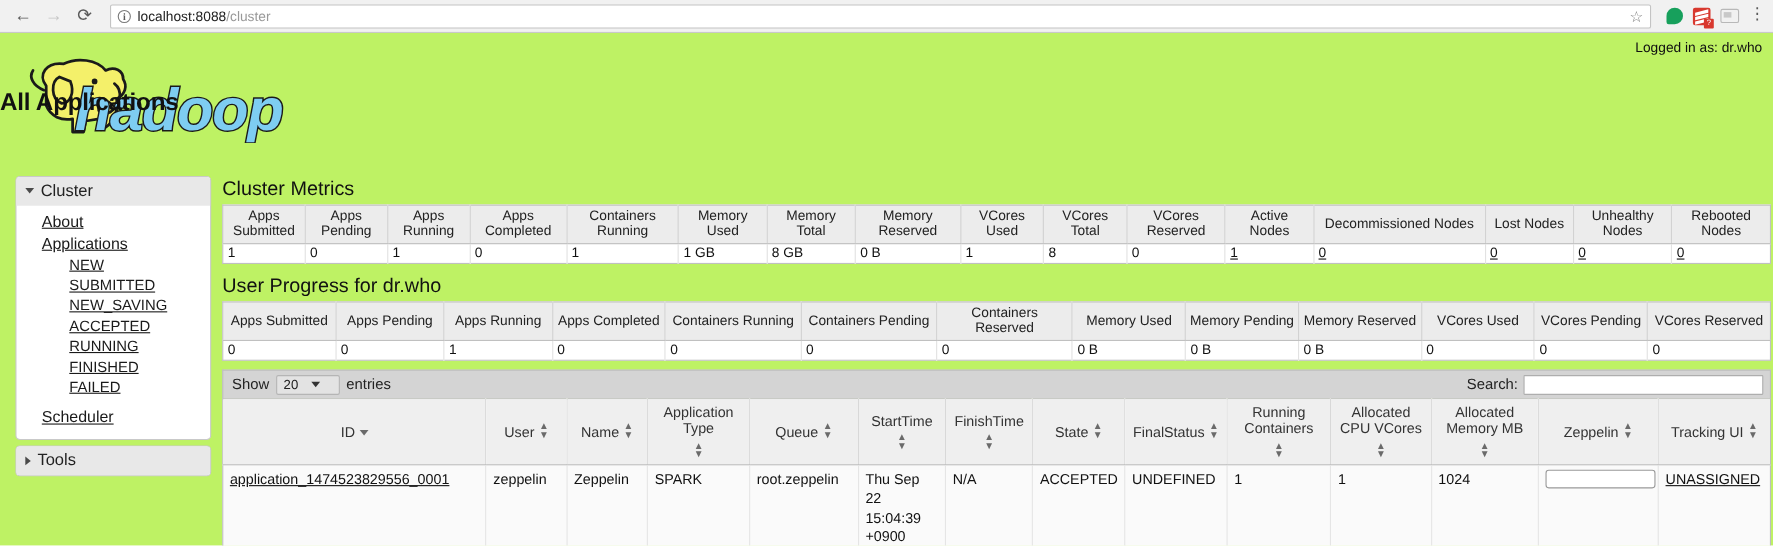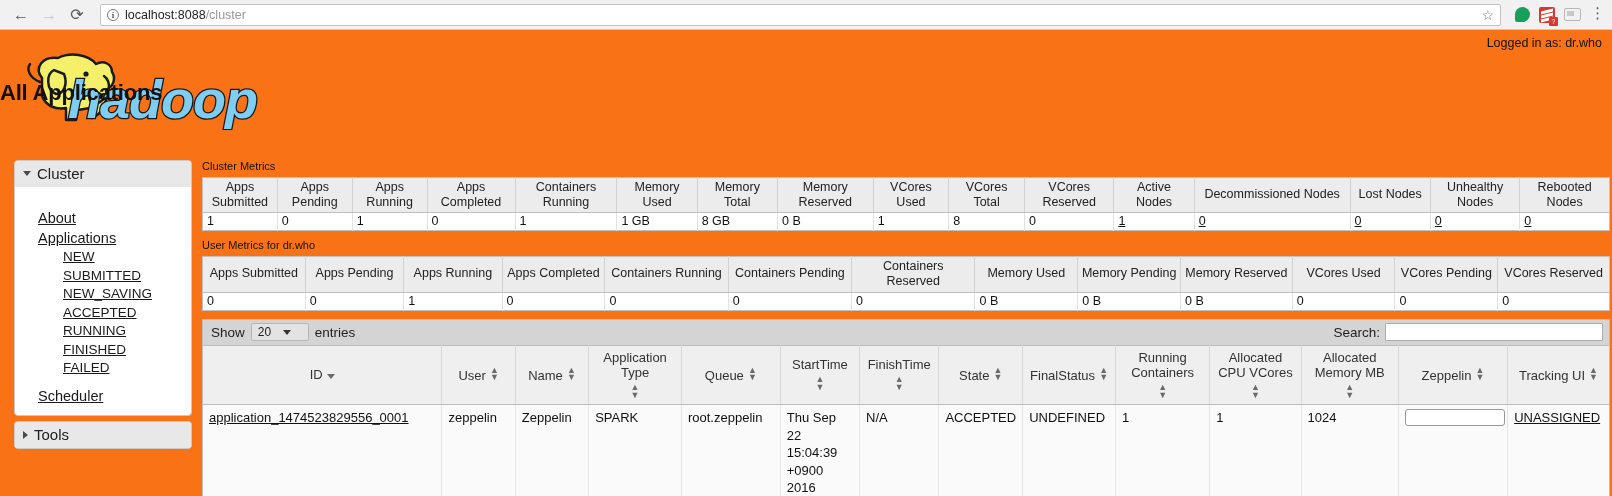--- a/index.html
+++ b/index.html
@@ -88,21 +88,21 @@
   .ext-screen:before {
     content:""; position:absolute; left:2px; top:2px; width:7px; height:5px;
     background:#c8c8c8;
   }
   .ext-menu {
     width: 14px; color: #5a5a5a; font-size: 15px; line-height: 0.55;
     text-align: center; letter-spacing: 0; padding-bottom: 2px;
   }
 
   
-  .page { position: relative; width: 1612px; height: 466px; background: #f97316; }
+  .page { position: relative; width: 1612px; height: 466px; background: #bef264; }
 
   .logged-in {
     position: absolute; right: 10px; top: 6px;
     font-size: 12.5px; color: #111;
   }
   .logo-wrap {
     position: absolute; left: 12px; top: 18px;
     width: 298px; height: 82px;
   }
   .page-title {
@@ -135,36 +135,36 @@
     border-top: 5px solid #4a4a4a;
     display: inline-block;
   }
   .caret-right {
     width: 0; height: 0;
     border-top: 4px solid transparent;
     border-bottom: 4px solid transparent;
     border-left: 5px solid #4a4a4a;
     display: inline-block;
   }
-  .panel-body { padding: 6px 0 9px 0; margin-top: 16px; }
+  .panel-body { padding: 6px 0 9px 0; }
   .nav-link {
     display: block;
     font-size: 14.5px;
     color: #1a1a1a;
     text-decoration: underline;
     padding: 1px 0 1px 23px;
     line-height: 1.22;
   }
   .nav-link.sub { padding-left: 48px; font-size: 13.5px; }
   .nav-gap { height: 9px; }
 
   
   .main { position: absolute; left: 202px; top: 130px; right: 2px; }
   .section-title {
-    font-size: 11px; color: #111;
+    font-size: 18px; color: #111;
     margin: 0 0 3px 0; padding: 0;
     line-height: 1.25;
   }
   table.metrics {
     border-collapse: collapse;
     width: 1408px;
     table-layout: fixed;
     background: #fff;
     border: 1px solid #c0c0c0;
   }
@@ -433,21 +433,21 @@
           <td><a class="lnk" href="#">0</a></td>
           <td><a class="lnk" href="#">0</a></td>
           <td><a class="lnk" href="#">0</a></td>
           <td><a class="lnk" href="#">0</a></td>
         </tr>
       </tbody>
     </table>
 
     <div class="spacer8"></div>
 
-    <div class="section-title">User Metrics for dr.who</div>
+    <div class="section-title">User Progress for dr.who</div>
     <table class="metrics">
       <colgroup>
         <col style="width:7.0%">
           <col style="width:6.7%">
           <col style="width:6.7%">
           <col style="width:7.0%">
         <col style="width:8.4%">
           <col style="width:8.4%">
           <col style="width:8.4%">
         <col style="width:7.0%">

